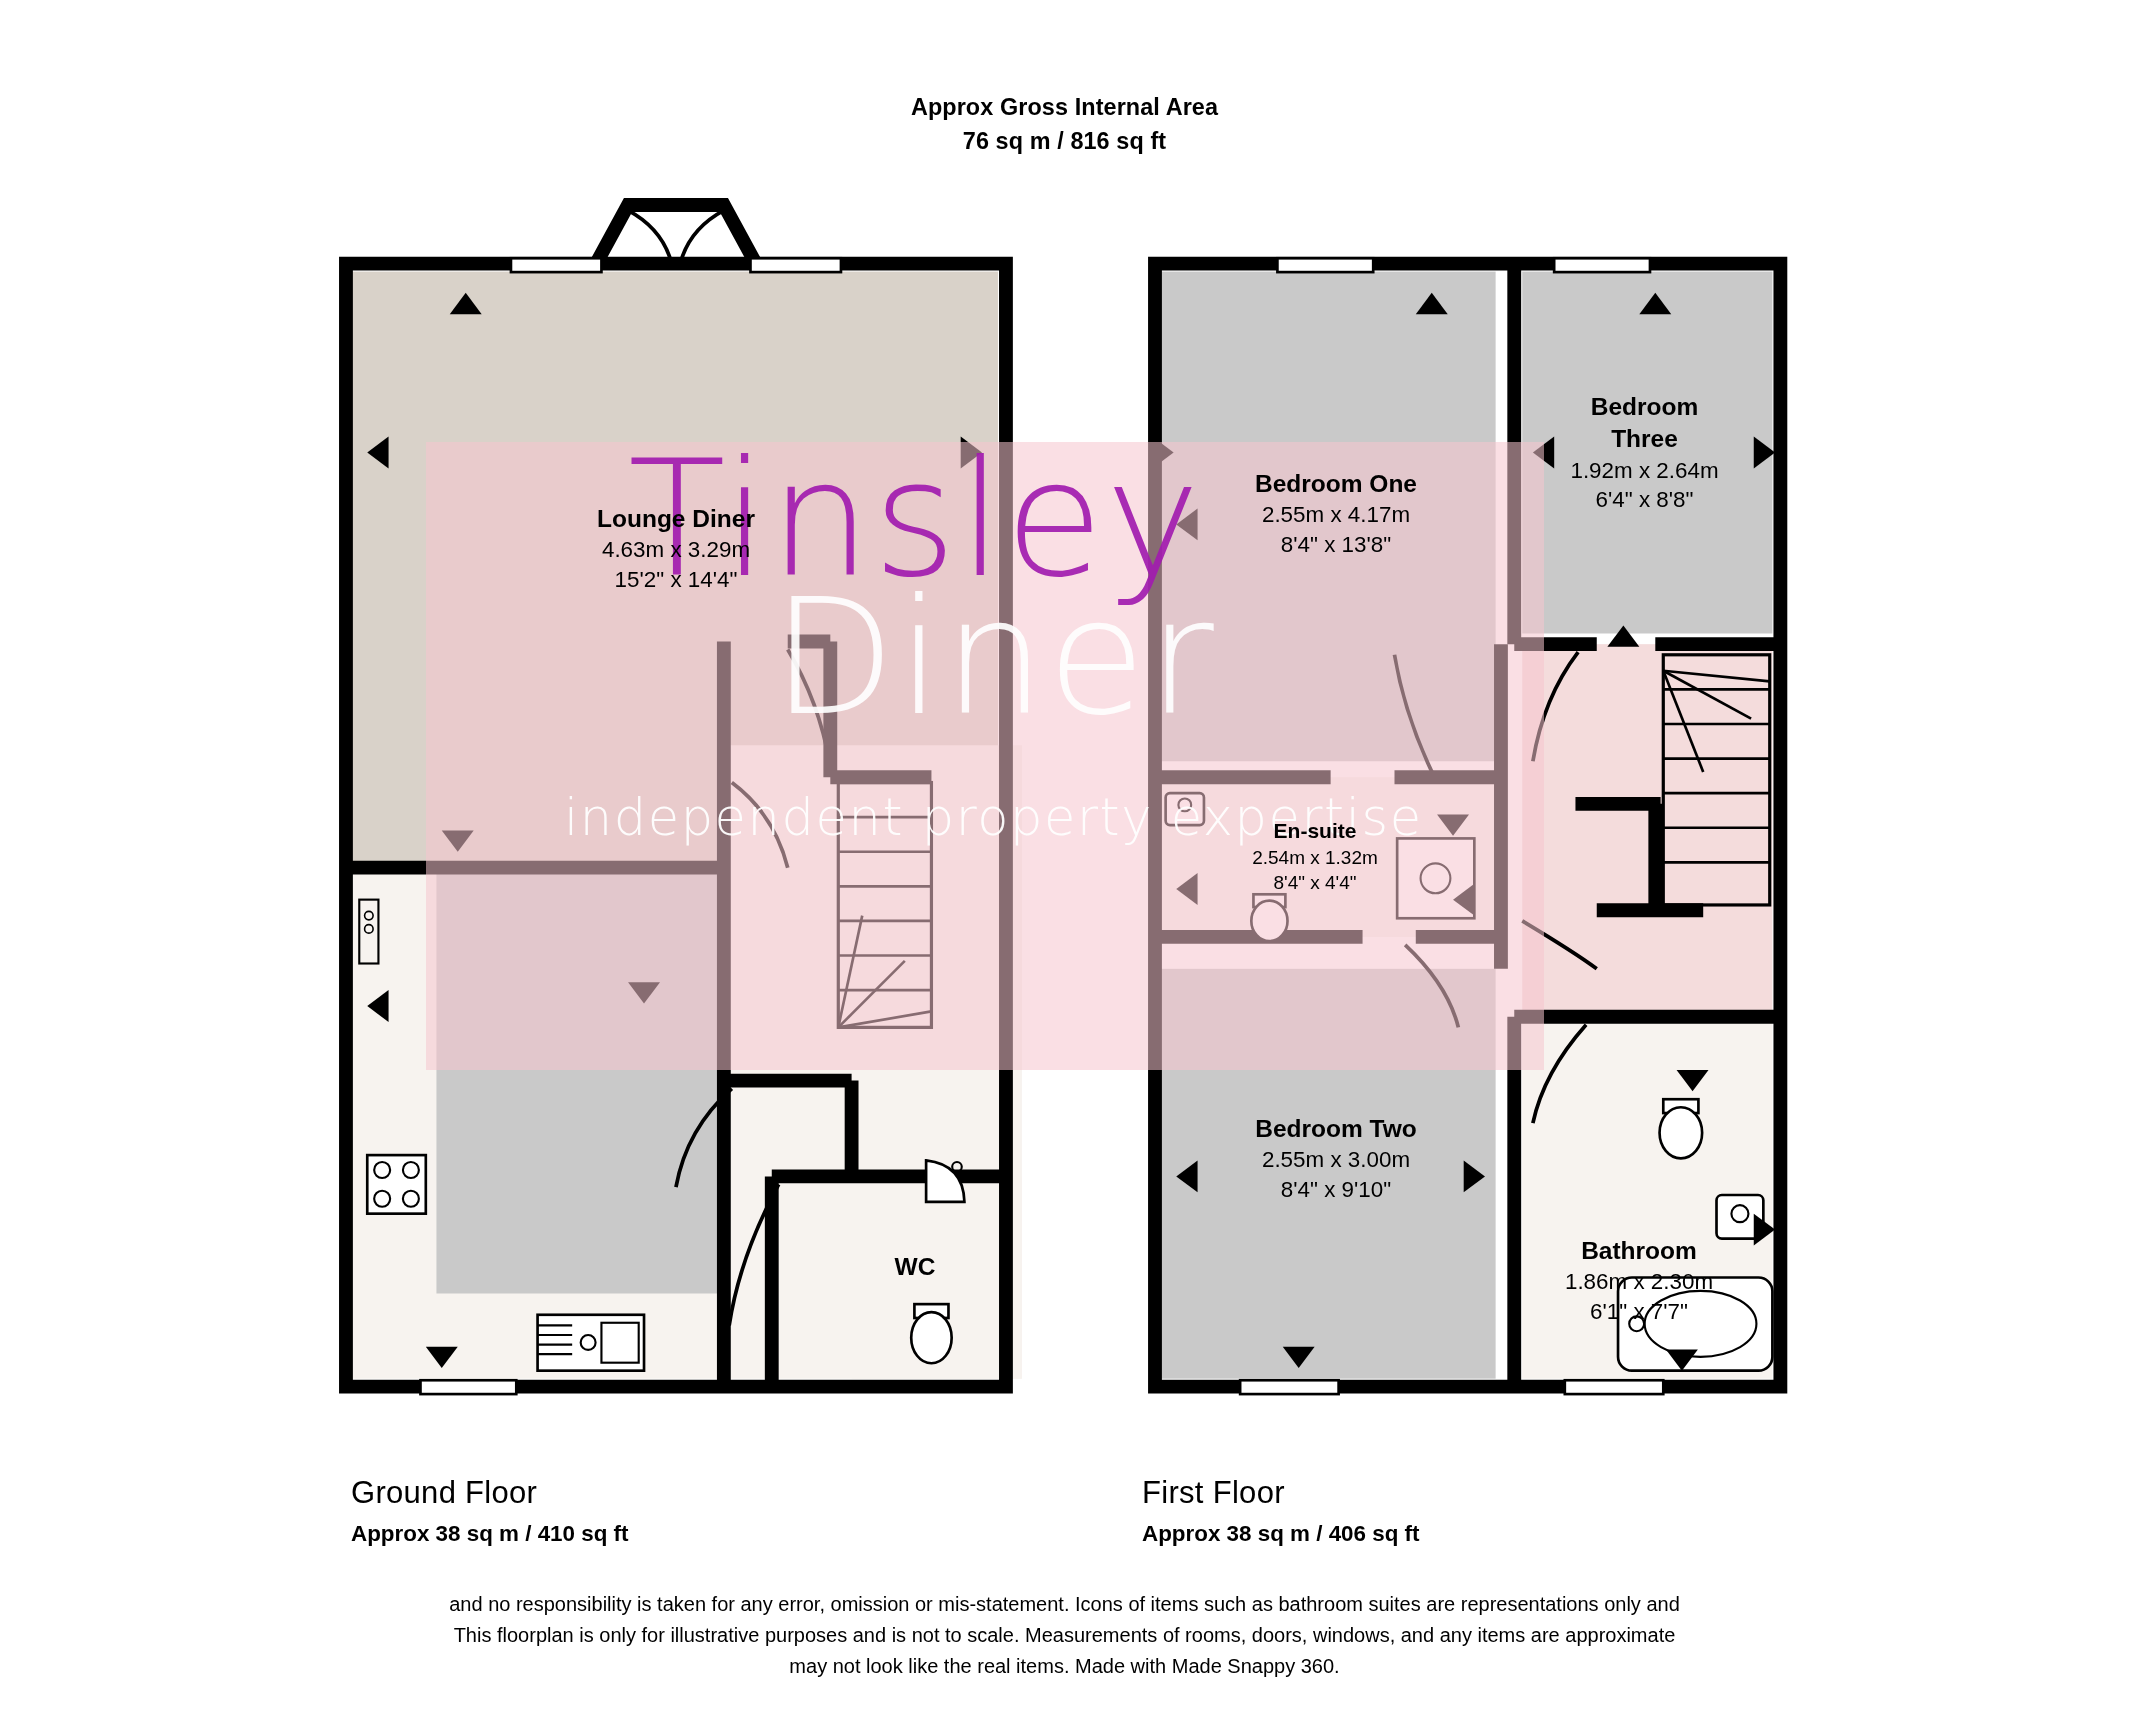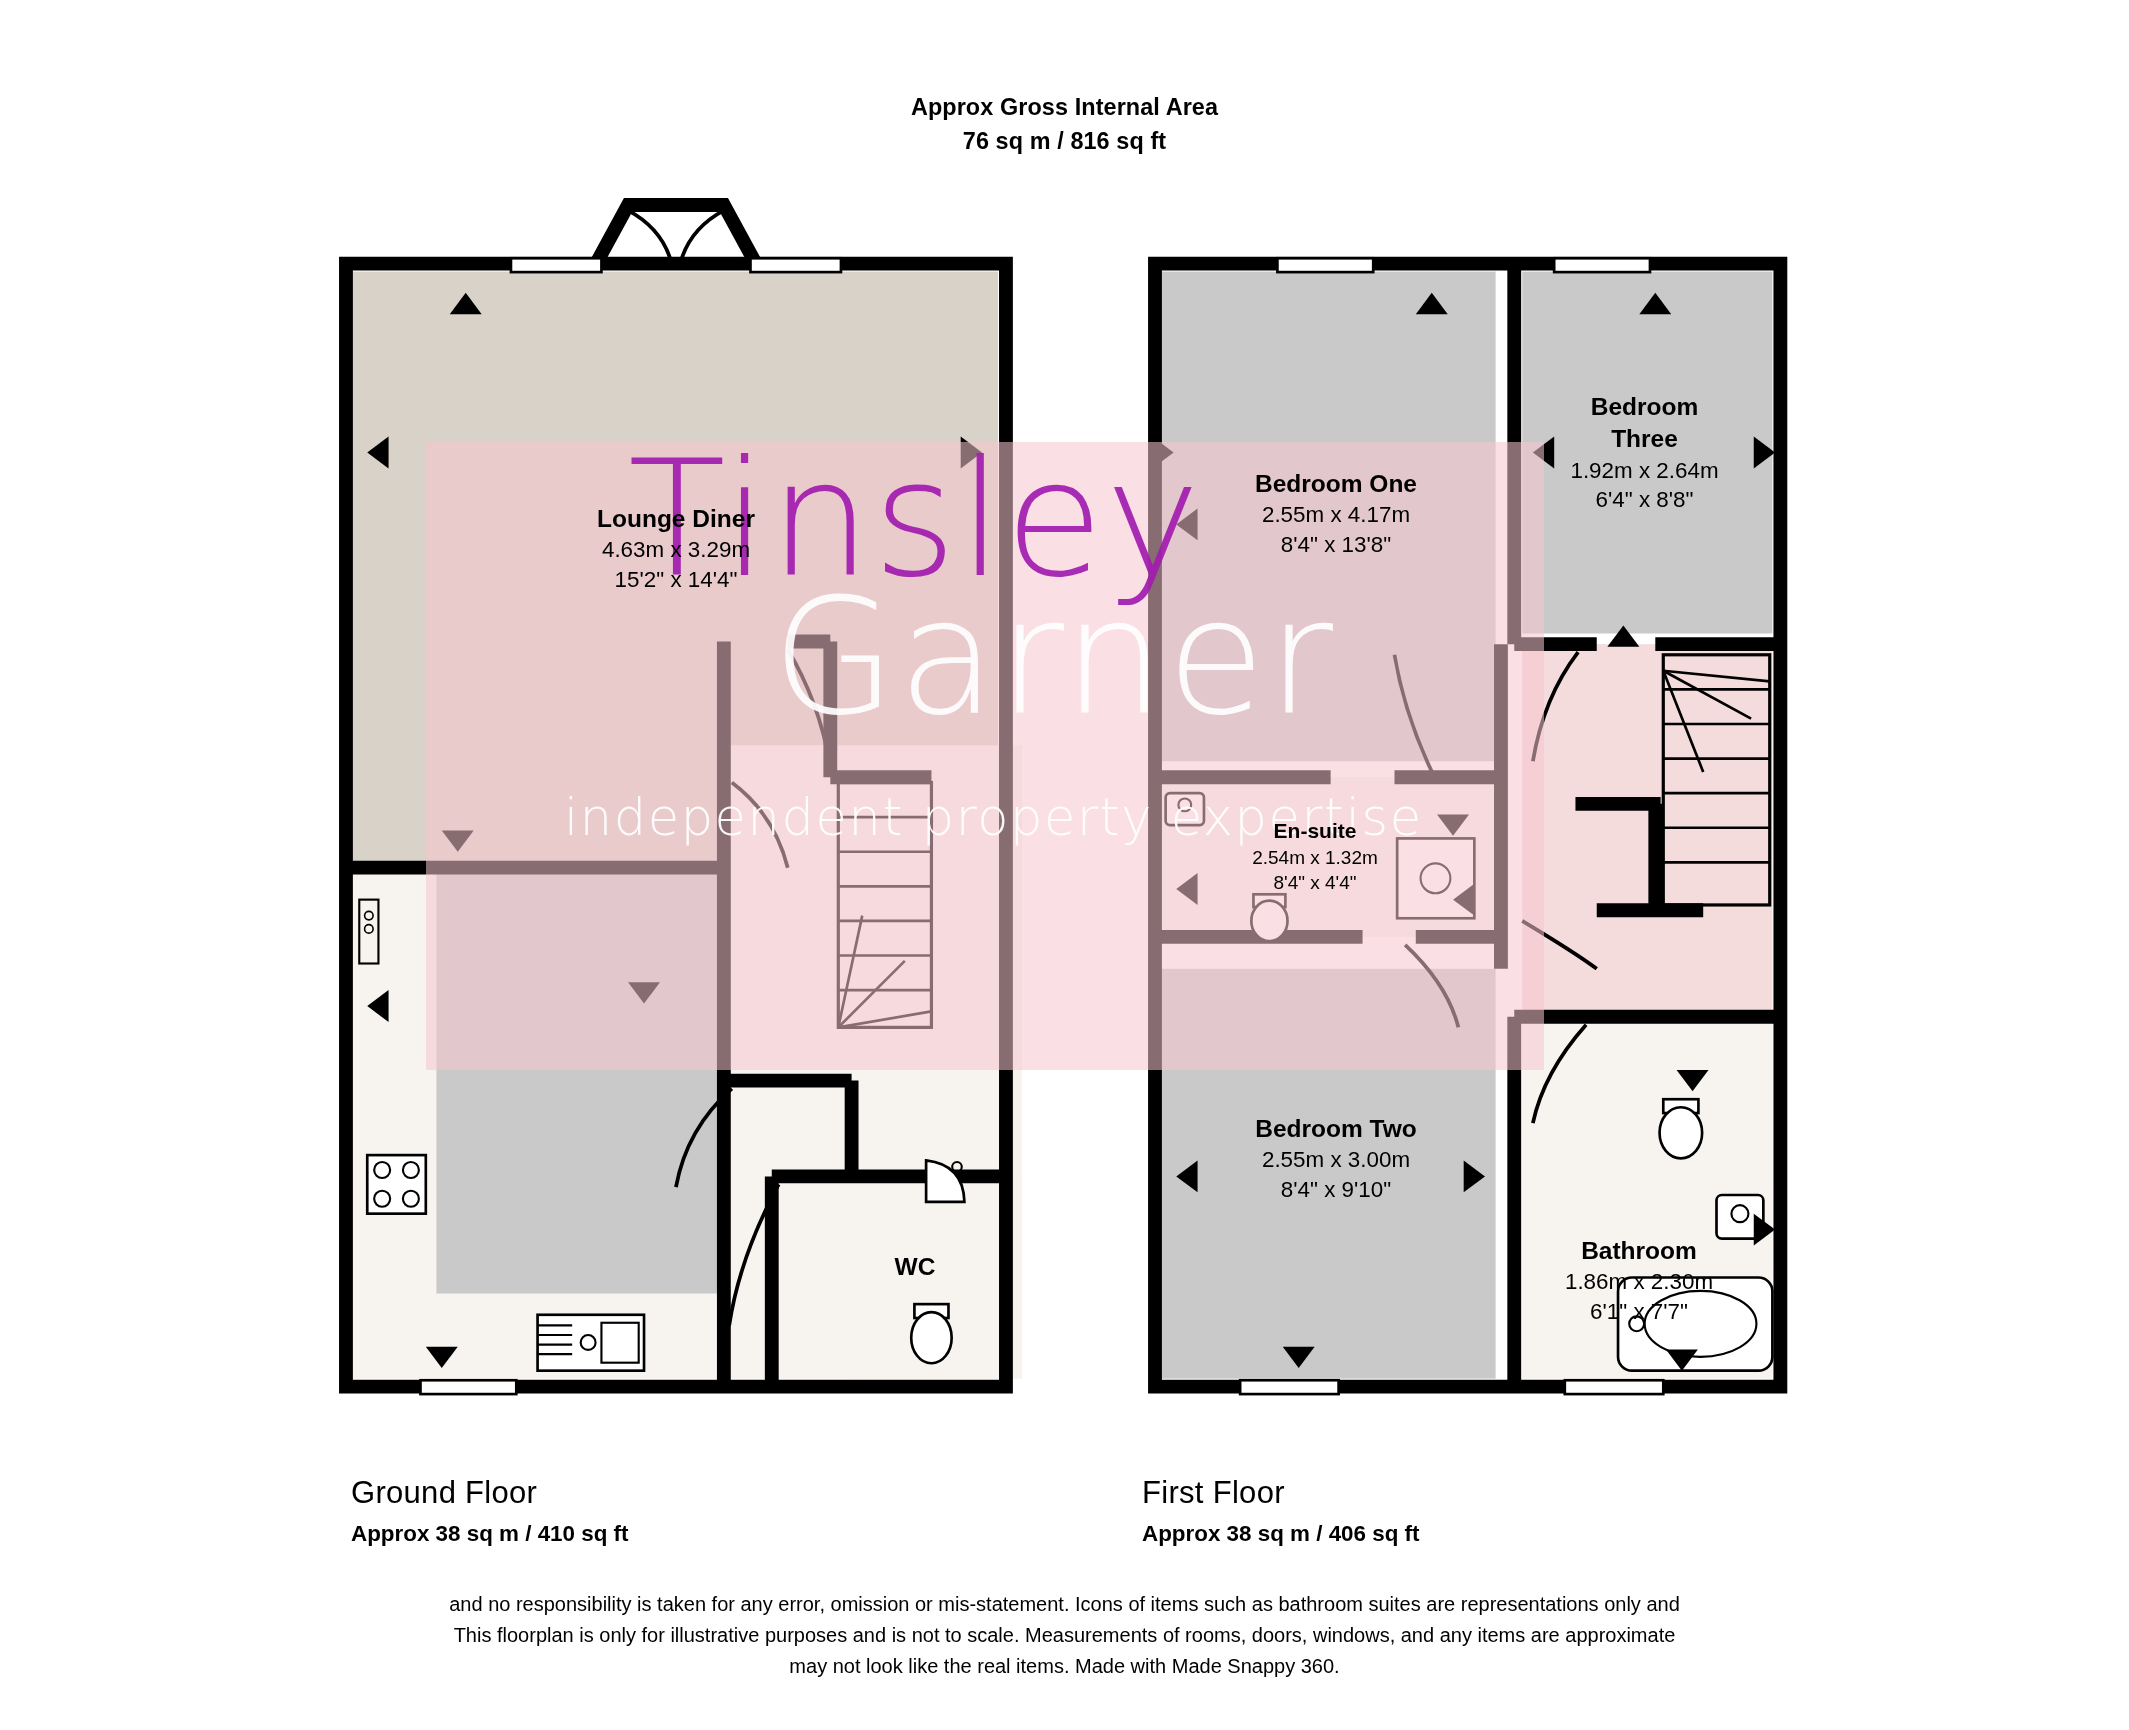--- a/index.html
+++ b/index.html
@@ -351,21 +351,21 @@
           <polygon points="3335,2280 3295,2250 3295,2310"></polygon>
           <polygon points="3160,2545 3190,2505 3130,2505"></polygon>
           <polygon points="3050,1145 3080,1185 3020,1185"></polygon>
         </g>
       </g>
     </svg>
 
     <div class="wm-band"></div>
     <div class="watermark">
       <div class="wm-text1">Tinsley</div>
-      <div class="wm-text2">Garner</div>
+      <div class="wm-text2">Diner</div>
       <div class="wm-text3">independent property expertise</div>
     </div>
 
     <div class="room-label" style="left:511px; top:487px; width:330px;">
       <div class="name">Lounge Diner</div>
       <div class="dim">4.63m x 3.29m</div>
       <div class="dim">15'2" x 14'4"</div>
     </div>
 
 

